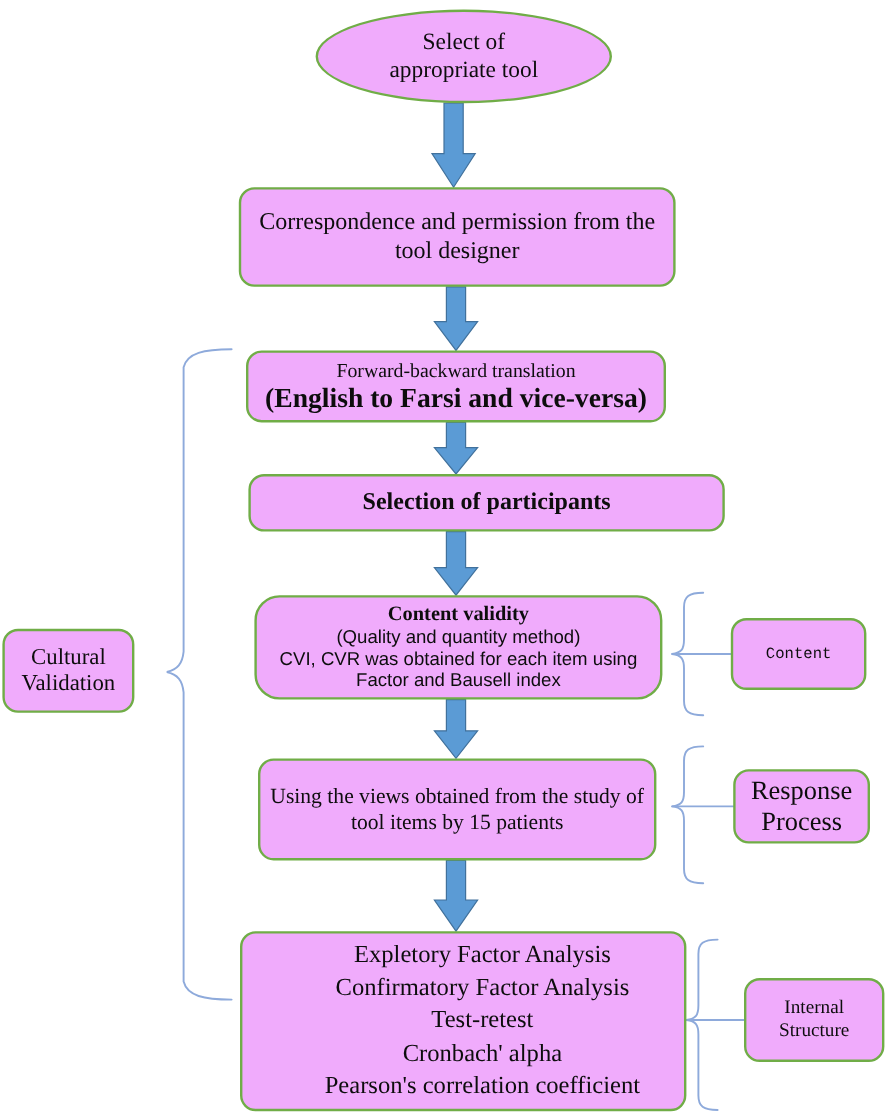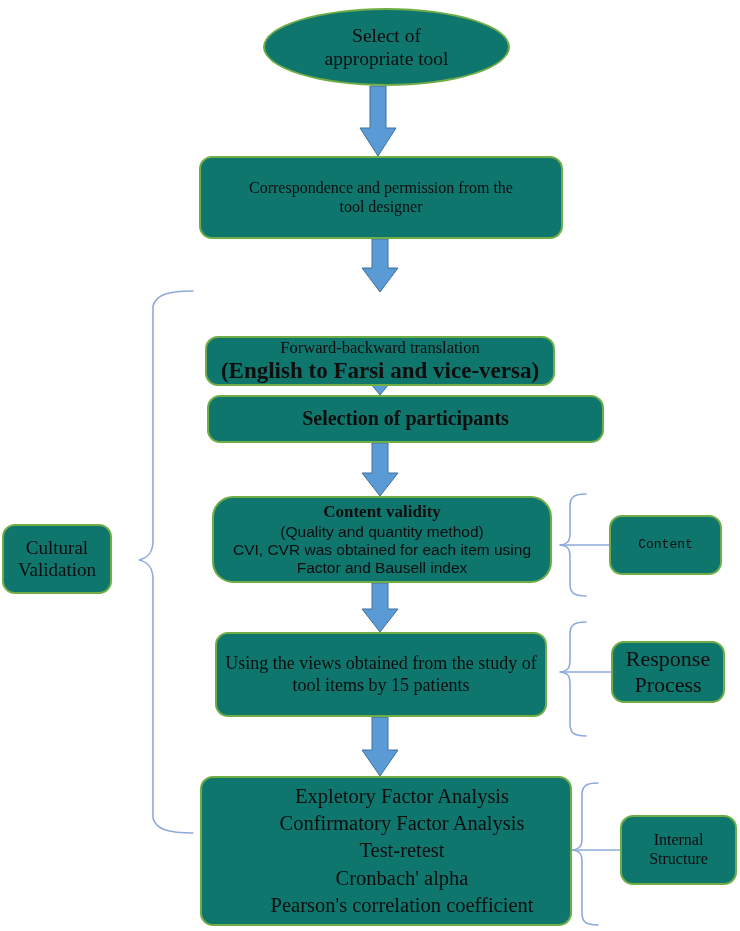--- a/index.html
+++ b/index.html
@@ -24,35 +24,35 @@
     pointer-events: none;
   }
   .node {
     position: absolute;
     box-sizing: border-box;
     display: flex;
     flex-direction: column;
     align-items: center;
     justify-content: center;
     border: 2px solid #70AD47;
-    background: #0f766e;
+    background: #f0abfc;
     color: #0d0d0d;
     text-align: center;
     line-height: 1.18;
   }
   .node.rounded { border-radius: 13px; }
   .node.ellipse { border-radius: 50%; }
   .node .ln { display: block; white-space: nowrap; }
   .serif { font-family: "Liberation Serif", "DejaVu Serif", serif; }
   .sans  { font-family: "Liberation Sans", "DejaVu Sans", sans-serif; }
   .b { font-weight: bold; }
 
   
   #start-node .ln { font-size: 19.5px; }
-  #correspondence-node .ln { font-size: 16px; }
+  #correspondence-node .ln { font-size: 20px; }
   #translation-node .ln { font-size: 16.5px; }
   #translation-node .ln.b { font-size: 23px; }
   #participants-node .ln { font-size: 20px; }
   #content-validity-node .ln.title { font-size: 17px; margin-bottom: 1px; }
   #content-validity-node .ln.body { font-size: 15.5px; }
   #views-node .ln { font-size: 18px; }
   #analysis-node .ln { font-size: 20.5px; line-height: 1.32; }
   #cultural-validation-node .ln { font-size: 19px; }
   #content-label-node .ln { font-size: 13px; font-family: Liberation Mono, monospace; }
   #response-process-node .ln { font-size: 22px; }
@@ -114,21 +114,21 @@
   <div id="start-node" class="node ellipse serif" style="left:263px; top:8px; width:247px; height:78px;">
     <span class="ln">Select of</span>
     <span class="ln">appropriate tool</span>
   </div>
 
   <div id="correspondence-node" class="node rounded serif" style="left:199px; top:156px; width:364px; height:83px;">
     <span class="ln">Correspondence and permission from the</span>
     <span class="ln">tool designer</span>
   </div>
 
-  <div id="translation-node" class="node rounded serif" style="left:205px; top:292px; width:350px; height:50px;margin-top:44px;">
+  <div id="translation-node" class="node rounded serif" style="left:205px; top:292px; width:350px; height:60px;">
     <span class="ln">Forward-backward translation</span>
     <span class="ln b">(English to Farsi and vice-versa)</span>
   </div>
 
   <div id="participants-node" class="node rounded serif" style="left:207px; top:395px; width:397px; height:48px;">
     <span class="ln b">Selection of participants</span>
   </div>
 
   <div id="content-validity-node" class="node rounded" style="left:212px; top:496px; width:340px; height:87px;border-radius:21px;">
     <span class="ln title b serif">Content validity</span>

